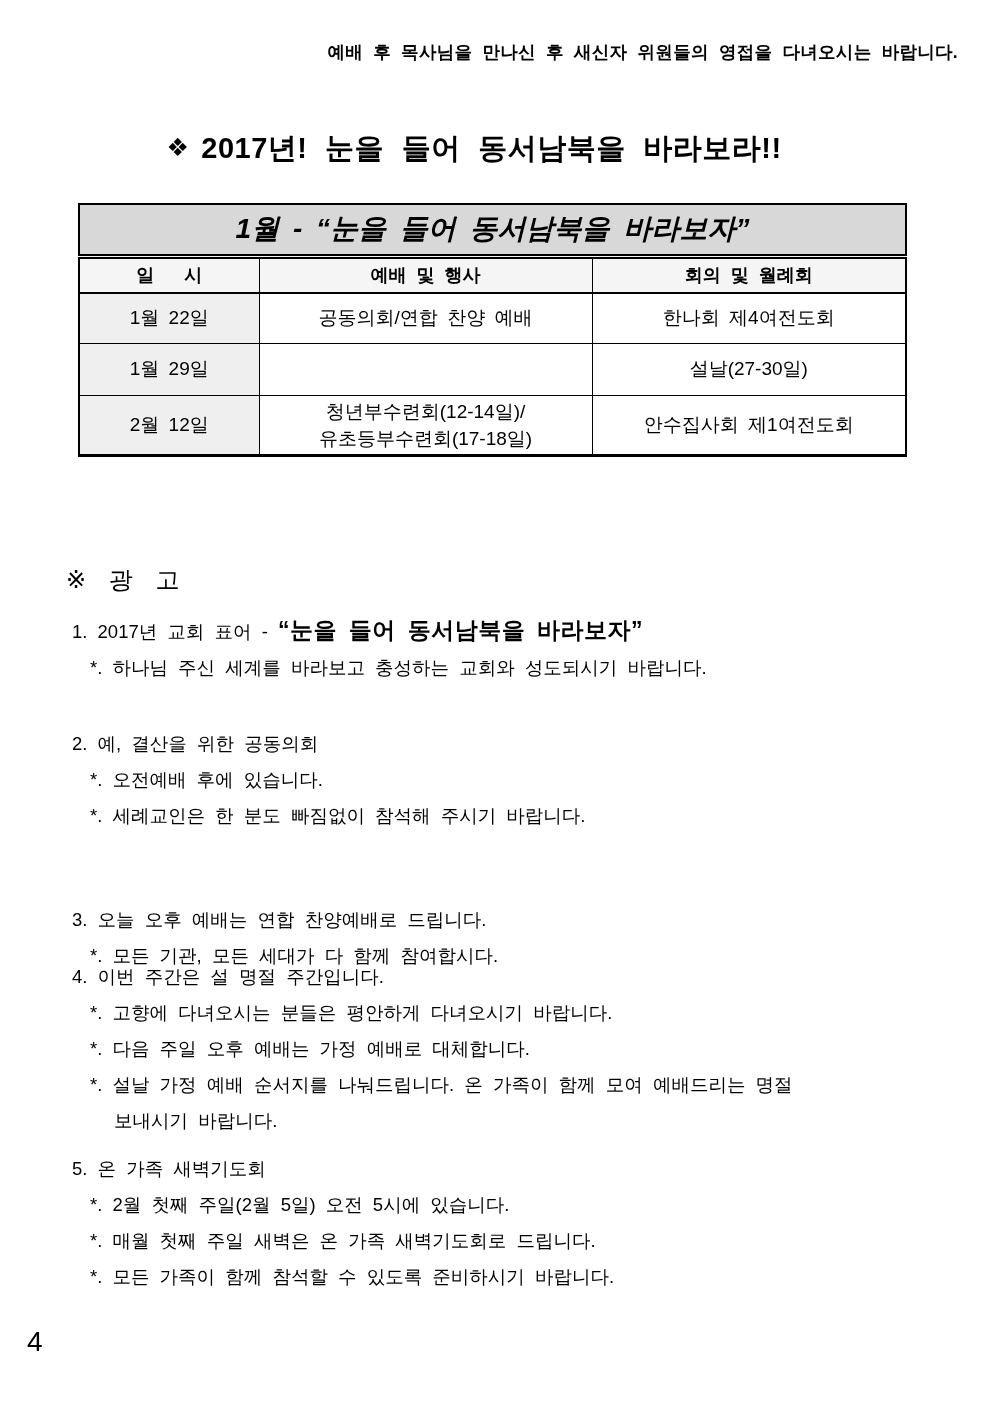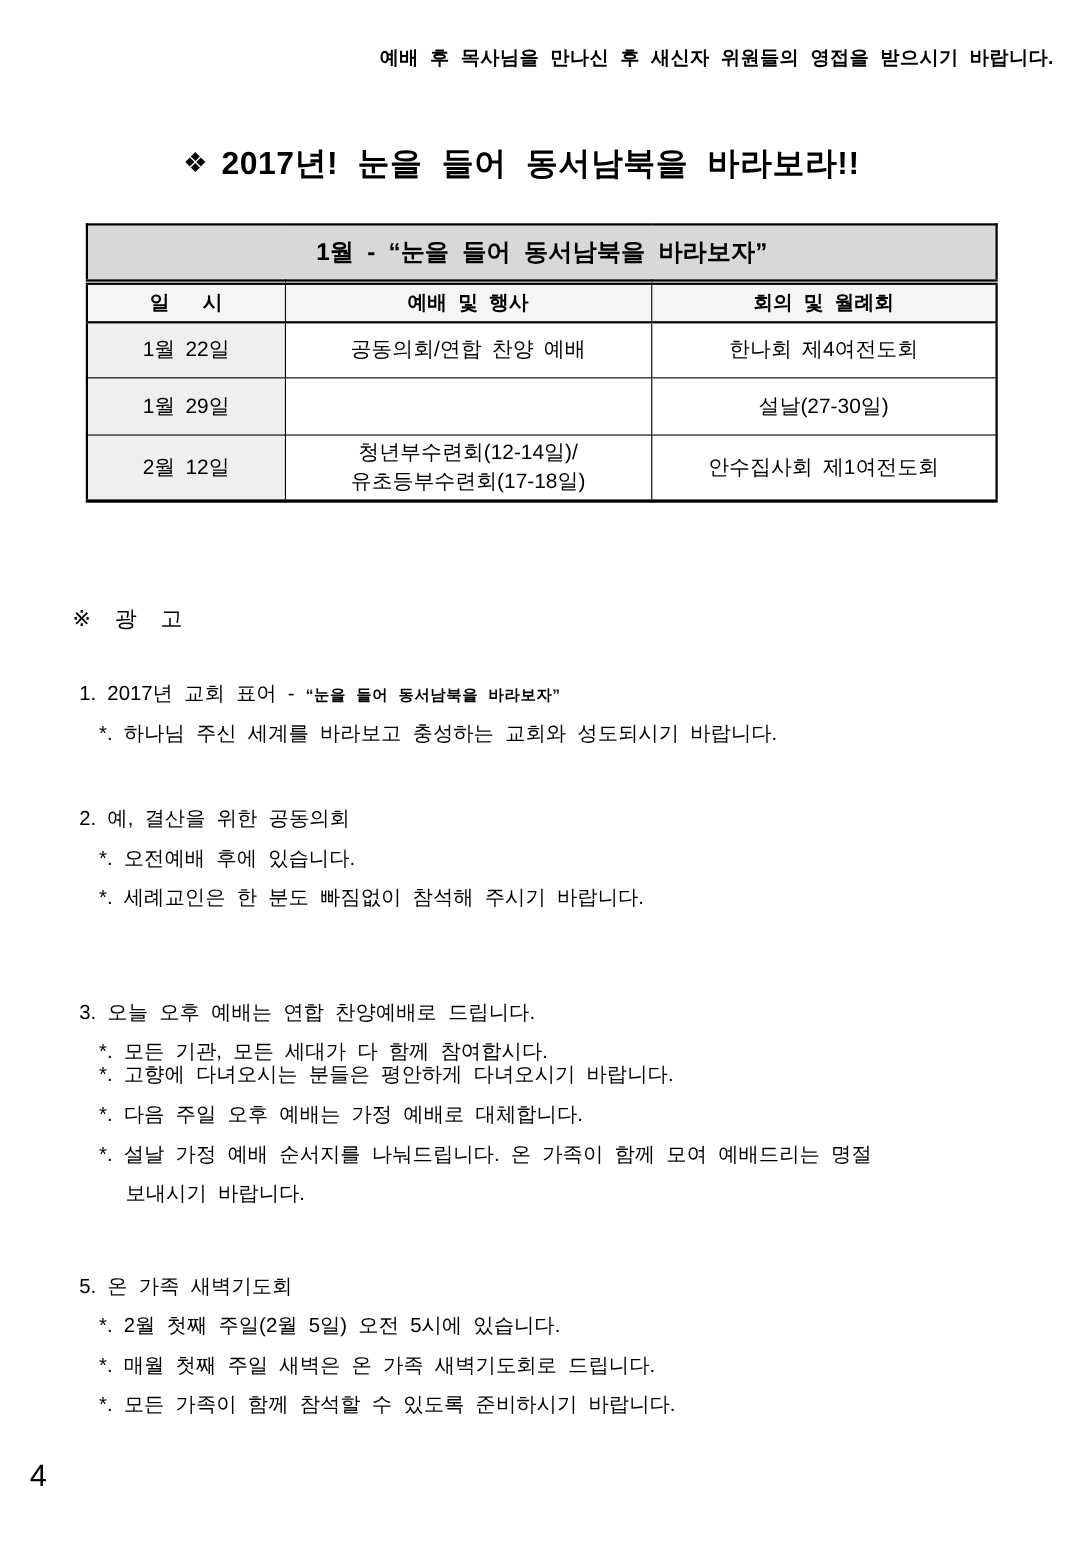--- a/index.html
+++ b/index.html
@@ -27,65 +27,65 @@
   table.schedule {
     position:absolute; top:203px; left:78px; width:827px;
     border-collapse:collapse; table-layout:fixed;
     border:2px solid #000; border-bottom-width:3px;
   }
   table.schedule col.c1 { width:180px; }
   table.schedule col.c2 { width:333px; }
   table.schedule col.c3 { width:314px; }
   th.caption {
     height:52px; background:#d8d8d8;
-    font-size:22px; font-weight:bold; text-align:center;
-    border-bottom:5px double #000; word-spacing:6px;
+    font-size:28px; font-weight:bold; text-align:center;
+    border-bottom:5px double #000; word-spacing:6px;font-style:italic;
   }
   tr.colhead th {
     height:37px; background:#f5f5f5;
     font-size:18px; font-weight:bold; text-align:center;
     border:1px solid #000; border-bottom:2px solid #000;
     white-space:pre; word-spacing:5px;
   }
   table.schedule td {
     border:1px solid #000; text-align:center;
     font-size:19px; word-spacing:4px; vertical-align:middle;
   }
   table.schedule td.date { background:#efefef; }
   tbody tr.r1 td { height:50px; }
   tbody tr.r2 td { height:52px; }
   tbody tr.r3 td { height:50px; }
   tbody tr.r4 td { height:60px; }
   td .line { line-height:27px; }
 
   .ann-heading {
-    position:absolute; left:66px; top:549px;
-    font-size:20px; letter-spacing:8px;
+    position:absolute; left:66px; top:564px;
+    font-size:24px; letter-spacing:8px;
   }
 
   .ann-group {
     position:absolute; left:72px; width:880px;
     font-size:18.5px; line-height:36px; word-spacing:5px;
   }
   .g1 { top:612px; } .g2 { top:726px; } .g3 { top:902px; }
   .g4 { top:959px; } .g5 { top:1151px; }
   .ann-group .sub  { padding-left:18px; }
   .ann-group .cont { padding-left:42px; }
-  .bold-quote { font-weight:bold; font-size:14px; letter-spacing:0.5px; }
+  .bold-quote { font-weight:bold; font-size:23px; letter-spacing:0.5px; }
 
   .page-number {
     position:absolute; left:27px; top:1326px;
     font-size:28px;
   }
 </style>
 </head>
 <body>
 
 <div class="header-note">
-  <div>예배 후 목사님을 만나신 후 새신자 위원들의 영접을 받으시기 바랍니다.</div>
+  <div>예배 후 목사님을 만나신 후 새신자 위원들의 영접을 다녀오시는 바랍니다.</div>
 </div>
 
 <div class="doc-title">
   <span class="marker">❖</span><span>2017년! 눈을 들어 동서남북을 바라보라!!</span>
 </div>
 
 <table class="schedule">
   <colgroup>
       <col class="c1">
       <col class="c2">
@@ -135,20 +135,21 @@
   <div class="sub">*. 오전예배 후에 있습니다.</div>
   <div class="sub">*. 세례교인은 한 분도 빠짐없이 참석해 주시기 바랍니다.</div>
 </div>
 
 <div class="ann-group g3">
   <div>3. 오늘 오후 예배는 연합 찬양예배로 드립니다.</div>
   <div class="sub">*. 모든 기관, 모든 세대가 다 함께 참여합시다.</div>
 </div>
 
 <div class="ann-group g4">
+  <div>4. 이번 주간은 설 명절 주간입니다.</div>
   <div class="sub">*. 고향에 다녀오시는 분들은 평안하게 다녀오시기 바랍니다.</div>
   <div class="sub">*. 다음 주일 오후 예배는 가정 예배로 대체합니다.</div>
   <div class="sub">*. 설날 가정 예배 순서지를 나눠드립니다. 온 가족이 함께 모여 예배드리는 명절</div>
   <div class="cont">보내시기 바랍니다.</div>
 </div>
 
 <div class="ann-group g5">
   <div>5. 온 가족 새벽기도회</div>
   <div class="sub">*. 2월 첫째 주일(2월 5일) 오전 5시에 있습니다.</div>
   <div class="sub">*. 매월 첫째 주일 새벽은 온 가족 새벽기도회로 드립니다.</div>

